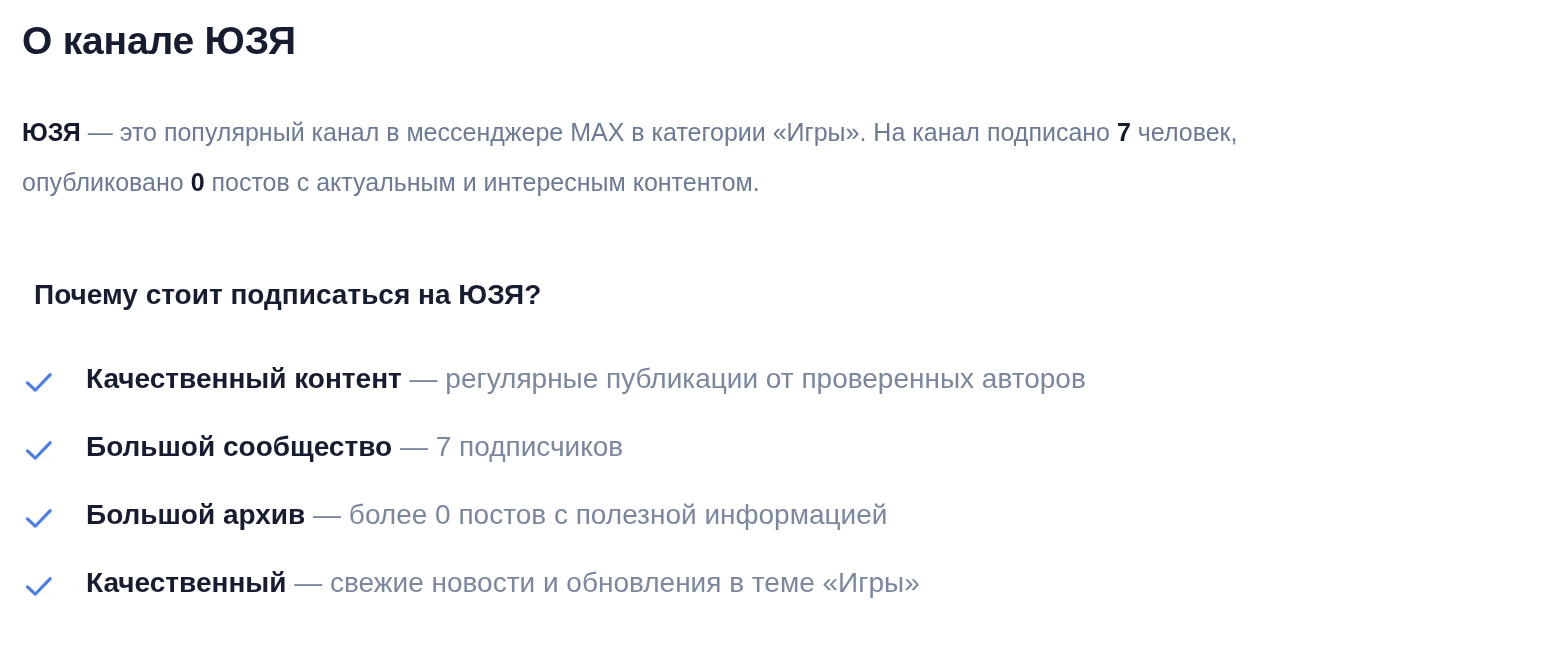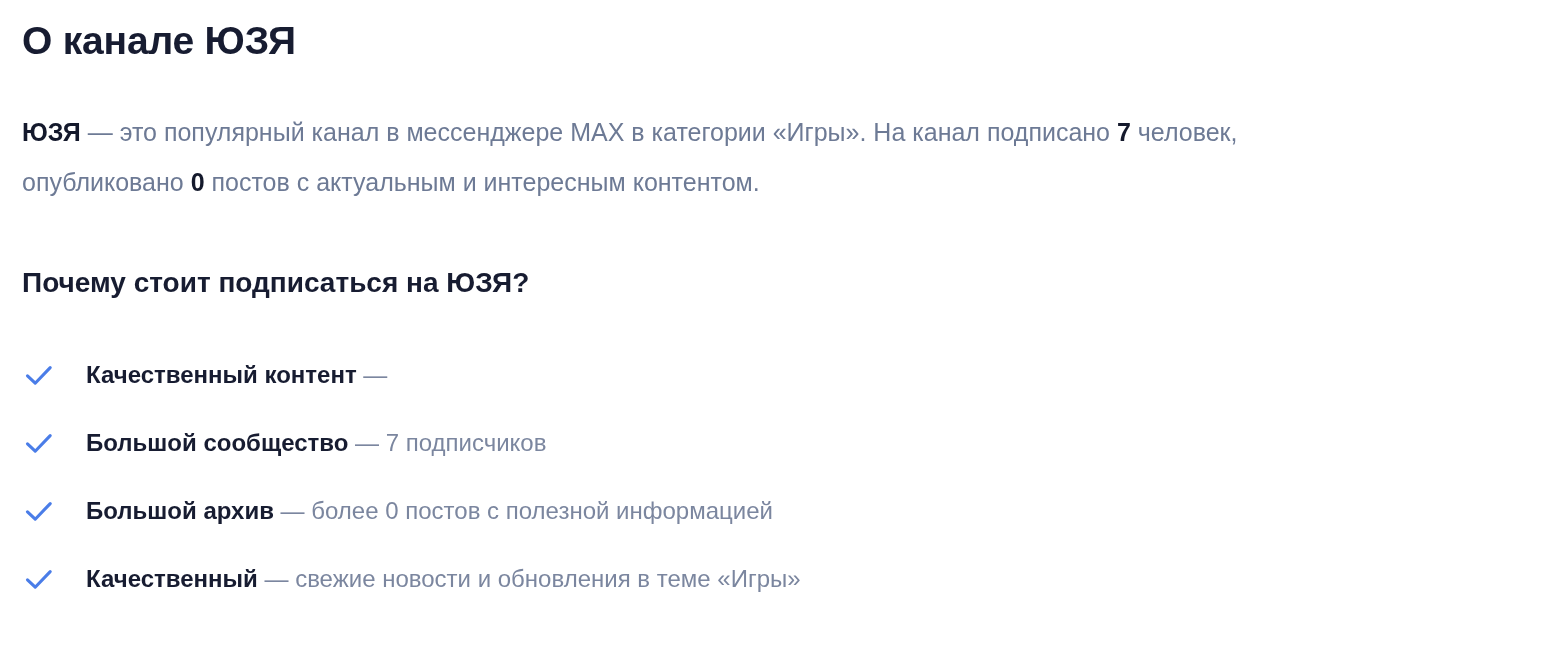--- a/index.html
+++ b/index.html
@@ -47,36 +47,36 @@
   .intro .num {
     color: #14192c;
     font-weight: 700;
   }
 
   .section-title {
     font-size: 28px;
     font-weight: 700;
     color: #171c31;
     line-height: 1;
-    margin: 0;
+    margin: 12px;
     padding-top: 62px;
   }
 
   
   .benefits {
     list-style: none;
     margin: 0;
     padding: 0;
     padding-top: 44px;
   }
   .benefit {
     display: flex;
-    align-items: center;
+    align-items: flex-start;
     height: 68px;
-    font-size: 24px;
+    font-size: 28px;
     line-height: 1;
     color: #7b869f;
   }
   .benefit .check {
     flex: 0 0 auto;
     width: 34px;
     height: 34px;
     margin-right: 30px;
     display: block;
   }
@@ -115,20 +115,21 @@
   <ul class="benefits">
 
     <li class="benefit">
       <span class="check">
         <svg viewBox="0 0 34 34" xmlns="http://www.w3.org/2000/svg" aria-hidden="true">
           <path d="M5.5 17.8 L13.2 25.2 L28.2 9.6" fill="none" stroke="#4a7de8" stroke-width="3.1" stroke-linecap="round" stroke-linejoin="round"></path>
         </svg>
       </span>
       <span class="label">Качественный контент</span>
       <span class="dash"> — </span>
+      <span class="desc">регулярные публикации от проверенных авторов</span>
     </li>
 
     <li class="benefit">
       <span class="check">
         <svg viewBox="0 0 34 34" xmlns="http://www.w3.org/2000/svg" aria-hidden="true">
           <path d="M5.5 17.8 L13.2 25.2 L28.2 9.6" fill="none" stroke="#4a7de8" stroke-width="3.1" stroke-linecap="round" stroke-linejoin="round"></path>
         </svg>
       </span>
       <span class="label">Большой сообщество</span>
       <span class="dash"> — </span>

